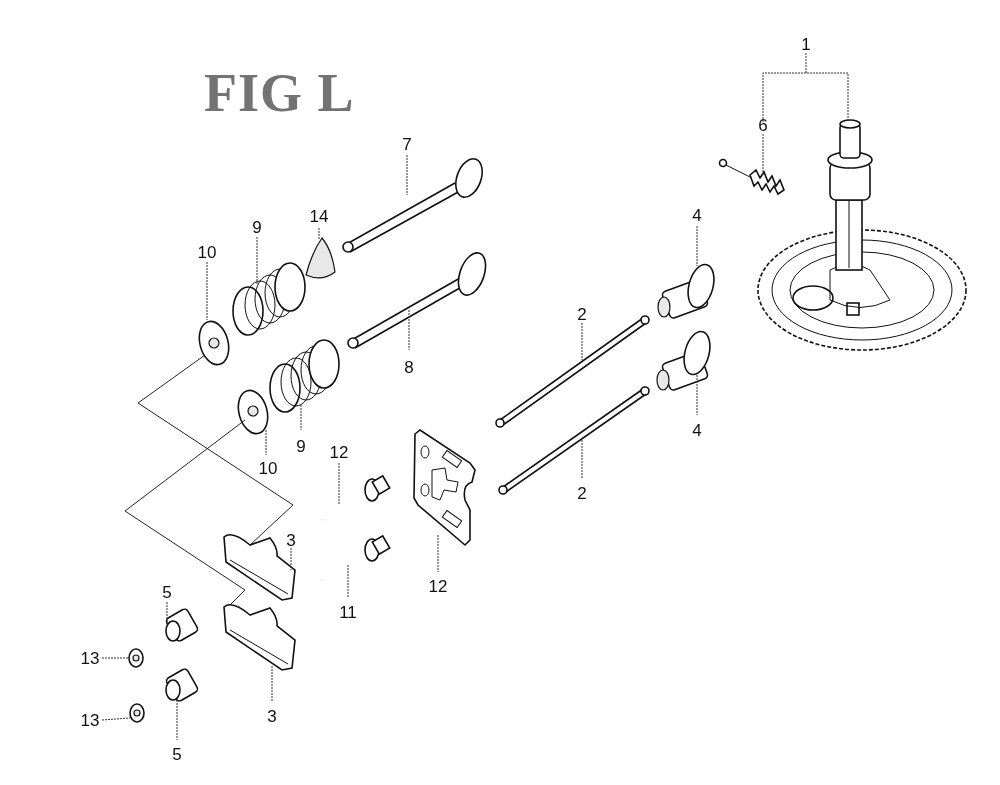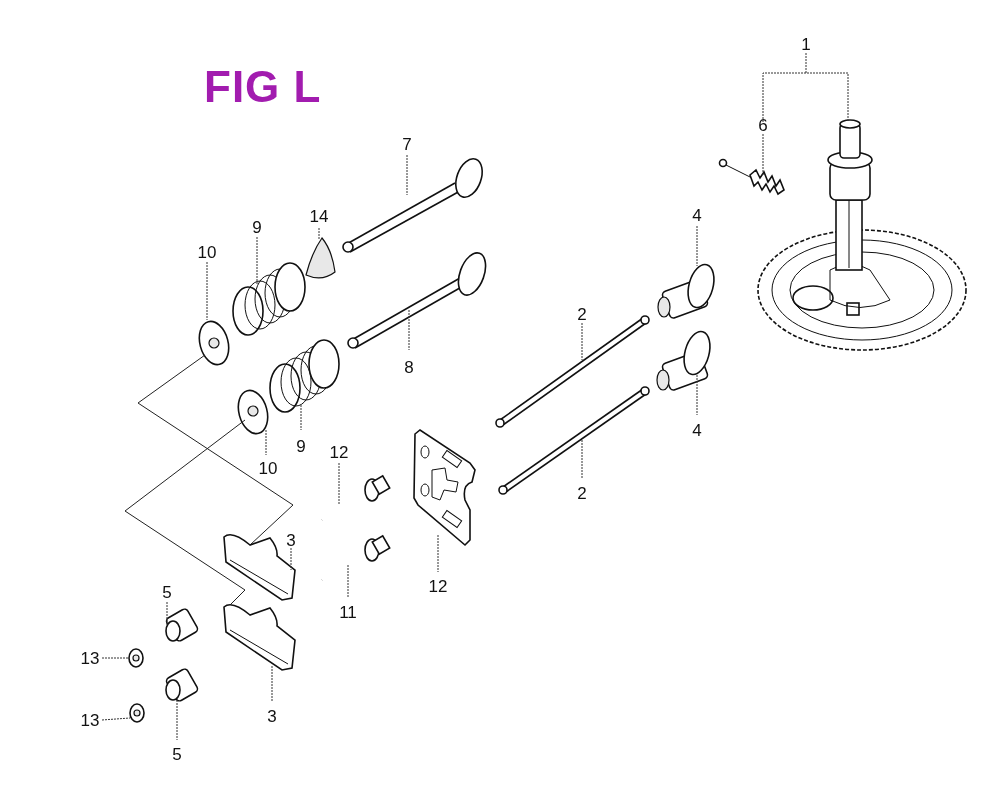--- a/index.html
+++ b/index.html
@@ -1,17 +1,17 @@
 <!DOCTYPE html>
 <html><head>
 <meta charset="utf-8">
 <style>
   html, body { margin:0; padding:0; background:#ffffff; }
   body { width:1000px; height:785px; position:relative; overflow:hidden; font-family:"Liberation Sans", sans-serif; }
-  #fig-title { position:absolute; left:204px; top:62px; font-size:44px; font-weight:bold; color:#a21caf; letter-spacing:1px; font-family:Liberation Sans, sans-serif; }
+  #fig-title { position:absolute; left:204px; top:62px; font-size:54px; font-weight:bold; color:#737373; letter-spacing:1px; font-family:Liberation Serif, serif; }
   svg#diagram { position:absolute; left:0; top:0; }
   .lbl { font-family:"Liberation Sans", sans-serif; font-size:17px; fill:#111; text-anchor:middle; }
   .ln { stroke:#222; stroke-width:1; fill:none; }
   .lead { stroke:#333; stroke-width:1; stroke-dasharray:2 1; fill:none; }
   .part { stroke:#111; stroke-width:1.6; fill:#fff; }
   .partd { stroke:#111; stroke-width:1.2; fill:#e8e8e8; }
   .thin { stroke:#111; stroke-width:1; fill:none; }
 </style>
 </head>
 <body>

